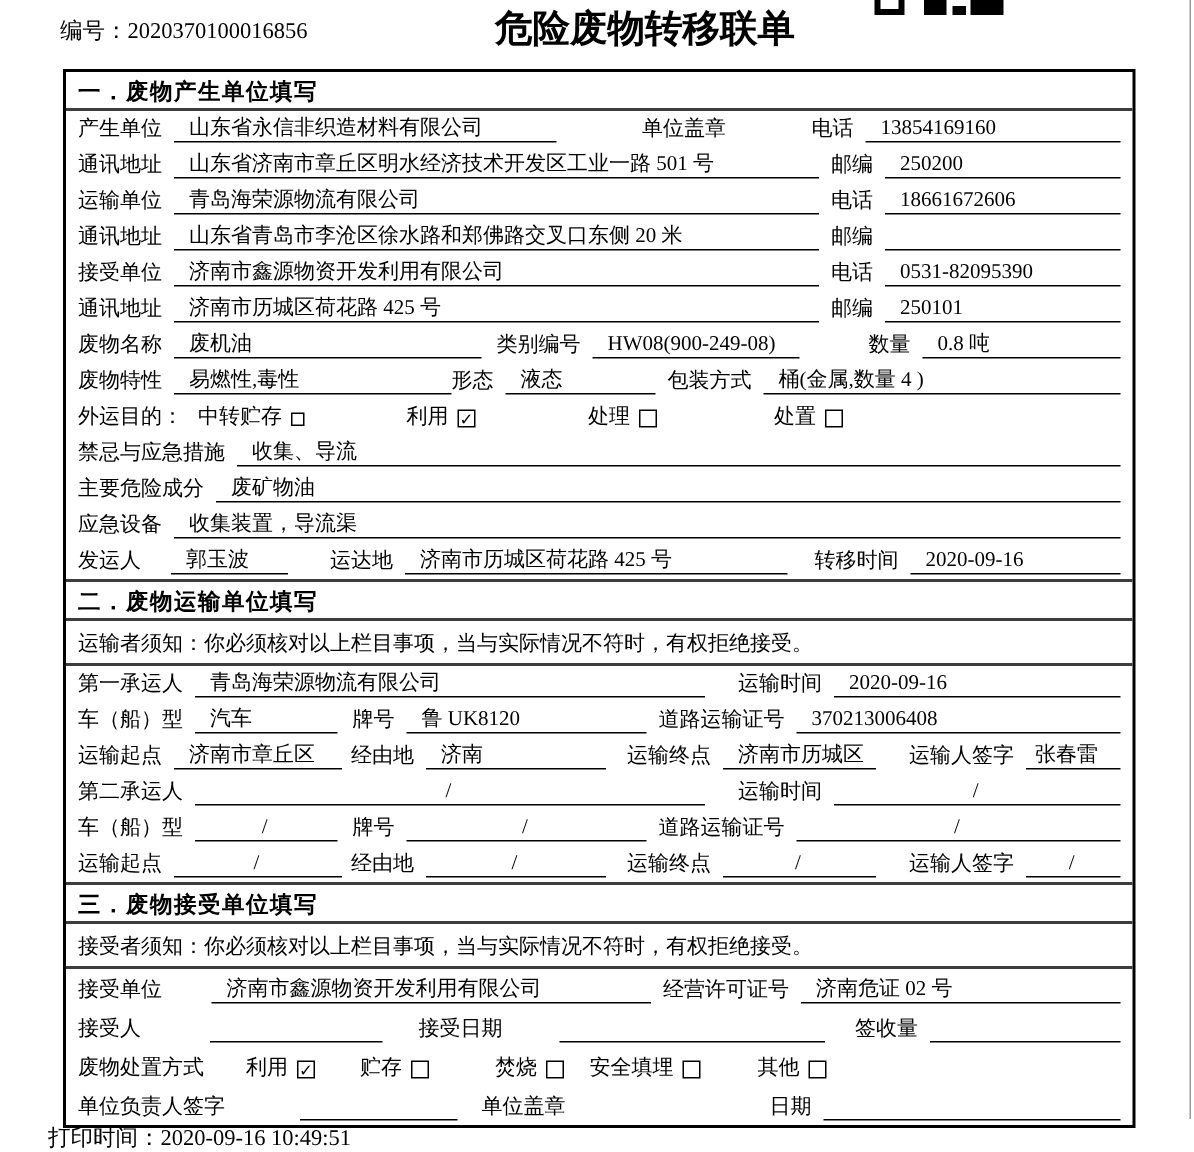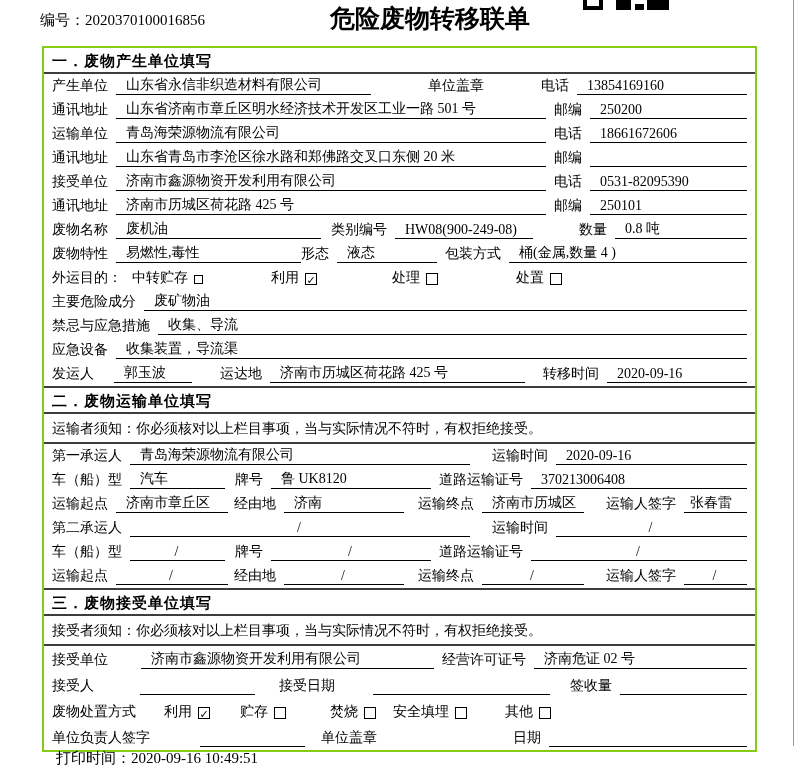--- a/index.html
+++ b/index.html
@@ -9,35 +9,35 @@
   }
   .doc-no{position:absolute;left:40px;top:11px;font-size:15px;white-space:nowrap;}
   .title{position:absolute;left:330px;top:2px;font-size:25px;font-weight:bold;white-space:nowrap;}
   .qr{position:absolute;left:583px;top:0;width:90px;height:10px;}
   .qr-sq{position:absolute;left:0;top:-10px;width:20px;height:20px;border:4px solid #000;box-sizing:border-box;}
   .qr-b1{position:absolute;left:33px;top:0;width:15px;height:10px;background:#000;}
   .qr-b2{position:absolute;left:52px;top:4px;width:9px;height:6px;background:#000;}
   .qr-b3{position:absolute;left:64px;top:0;width:22px;height:10px;background:#000;}
   .page-edge{position:absolute;right:2px;top:0;width:1px;height:746px;background:#9a9a9a;}
 
-  .form{position:absolute;left:42px;top:46px;width:715px;border:2px solid #84cc16;box-sizing:border-box;font-size:14px;background:#fff;}
+  .form{position:absolute;left:42px;top:46px;width:715px;border:2px solid #000000;box-sizing:border-box;font-size:14px;background:#fff;}
   .sec-hd{font-weight:bold;font-size:15px;letter-spacing:1px;padding:4px 8px 2px;border-bottom:2px solid #3d3d3d;height:18px;}
   .bt{border-top:2px solid #3d3d3d;}
   .notice{padding:6px 8px 5px;border-bottom:2px solid #3d3d3d;height:17px;white-space:nowrap;}
   .row{display:flex;align-items:flex-end;height:21px;padding:0 8px 3px;}
   .row-lg{height:23px;}
   .lbl{white-space:nowrap;margin-right:8px;flex:none;text-align:right;}
   .val{border-bottom:1px solid #000;padding:0 2px 0 10px;white-space:nowrap;overflow:hidden;flex:none;box-sizing:border-box;}
   .fill{flex:1 1 auto;}
   .ctr{text-align:center;padding-left:0;}
   .seal-mid{width:170px;text-align:center;margin:0;flex:none;white-space:nowrap;}
   .cb{flex:none;width:12px;height:12px;border:1px solid #000;margin-left:6px;margin-bottom:2px;font-size:11px;line-height:12px;text-align:center;box-sizing:border-box;}
   .cb-sm{width:9px;height:9px;margin-bottom:3px;}
   .opt{white-space:nowrap;flex:none;}
-  .print-line{position:absolute;left:56px;top:749px;font-size:15px;white-space:nowrap;}
+  .print-line{position:absolute;left:32px;top:749px;font-size:15px;white-space:nowrap;}
 </style>
 </head>
 <body>
 
 <div class="doc-no"><span>编号：</span><span>2020370100016856</span></div>
 <div class="title">危险废物转移联单</div>
 <div class="qr">
   <span class="qr-sq"></span>
   <span class="qr-b1"></span>
   <span class="qr-b2"></span>
@@ -116,27 +116,27 @@
     <span class="cb cb-sm"></span>
     <span class="opt" style="margin-left:68px">利用</span>
     <span class="cb checked">✓</span>
     <span class="opt" style="margin-left:75px">处理</span>
     <span class="cb"></span>
     <span class="opt" style="margin-left:78px">处置</span>
     <span class="cb"></span>
   </div>
 
   <div class="row">
+    <span class="lbl">禁忌与应急措施</span>
+    <span class="val fill">收集、导流</span>
+  </div>
+
+  <div class="row">
     <span class="lbl">主要危险成分</span>
     <span class="val fill">废矿物油</span>
-  </div>
-
-  <div class="row">
-    <span class="lbl">禁忌与应急措施</span>
-    <span class="val fill">收集、导流</span>
   </div>
 
   <div class="row">
     <span class="lbl">应急设备</span>
     <span class="val fill">收集装置，导流渠</span>
   </div>
 
   <div class="row">
     <span class="lbl">发运人</span>
     <span class="val" style="margin-left:12px;width:78px">郭玉波</span>

